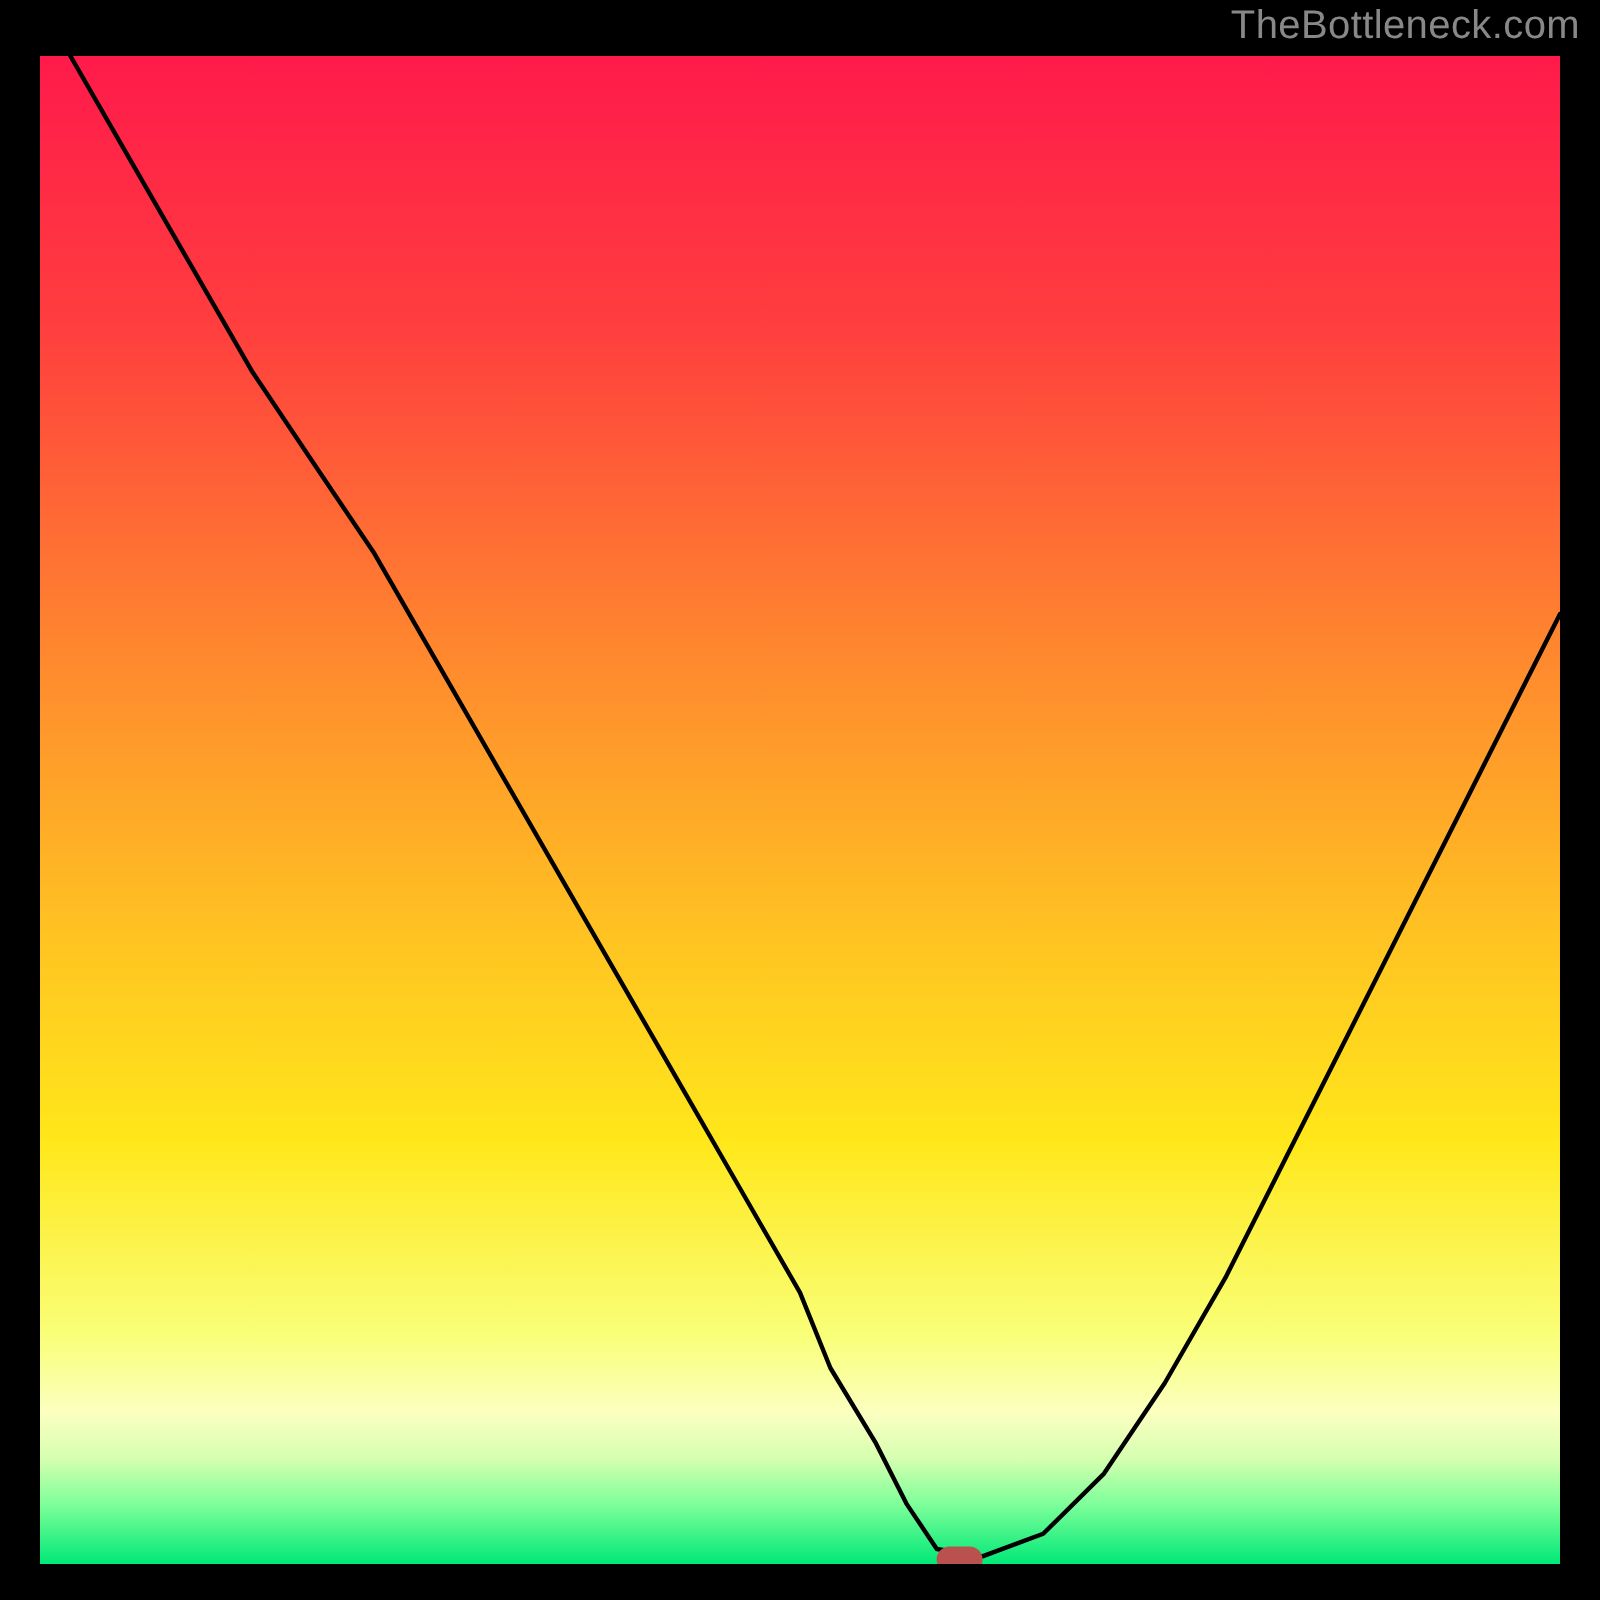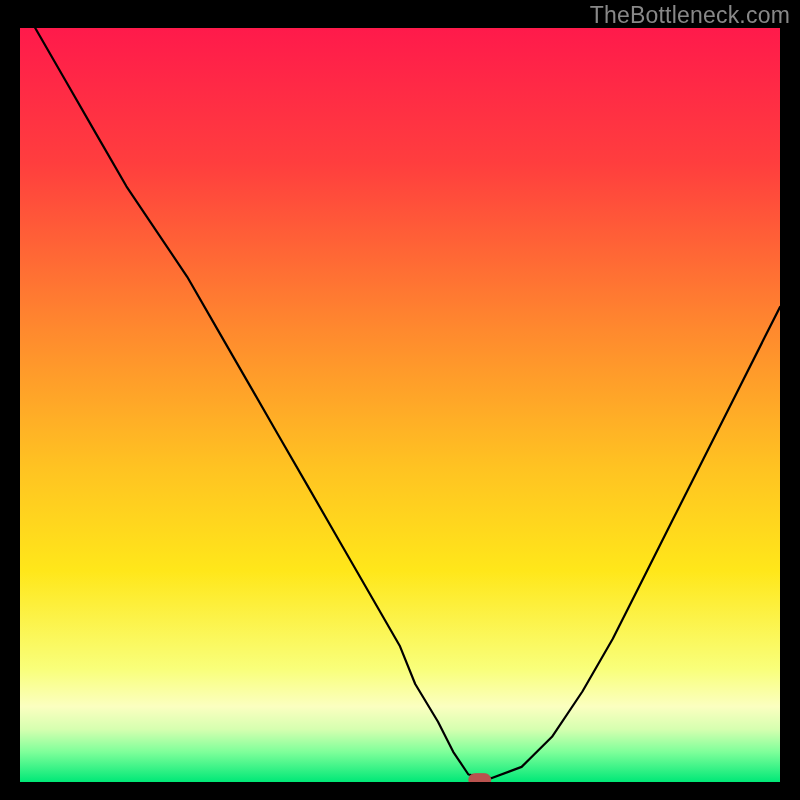--- a/index.html
+++ b/index.html
@@ -14,21 +14,21 @@
   .wrap {
     position: relative;
     width: 800px;
     height: 800px;
   }
   .attribution {
     position: absolute;
     top: 2px;
     right: 10px;
     color: #888;
-    font-size: 23px;
+    font-size: 20px;
     font-weight: 500;
     letter-spacing: 0.2px;
   }
   .plot {
     position: absolute;
     left: 20px;
     top: 28px;
     width: 760px;
     height: 754px;
     background: #000;

